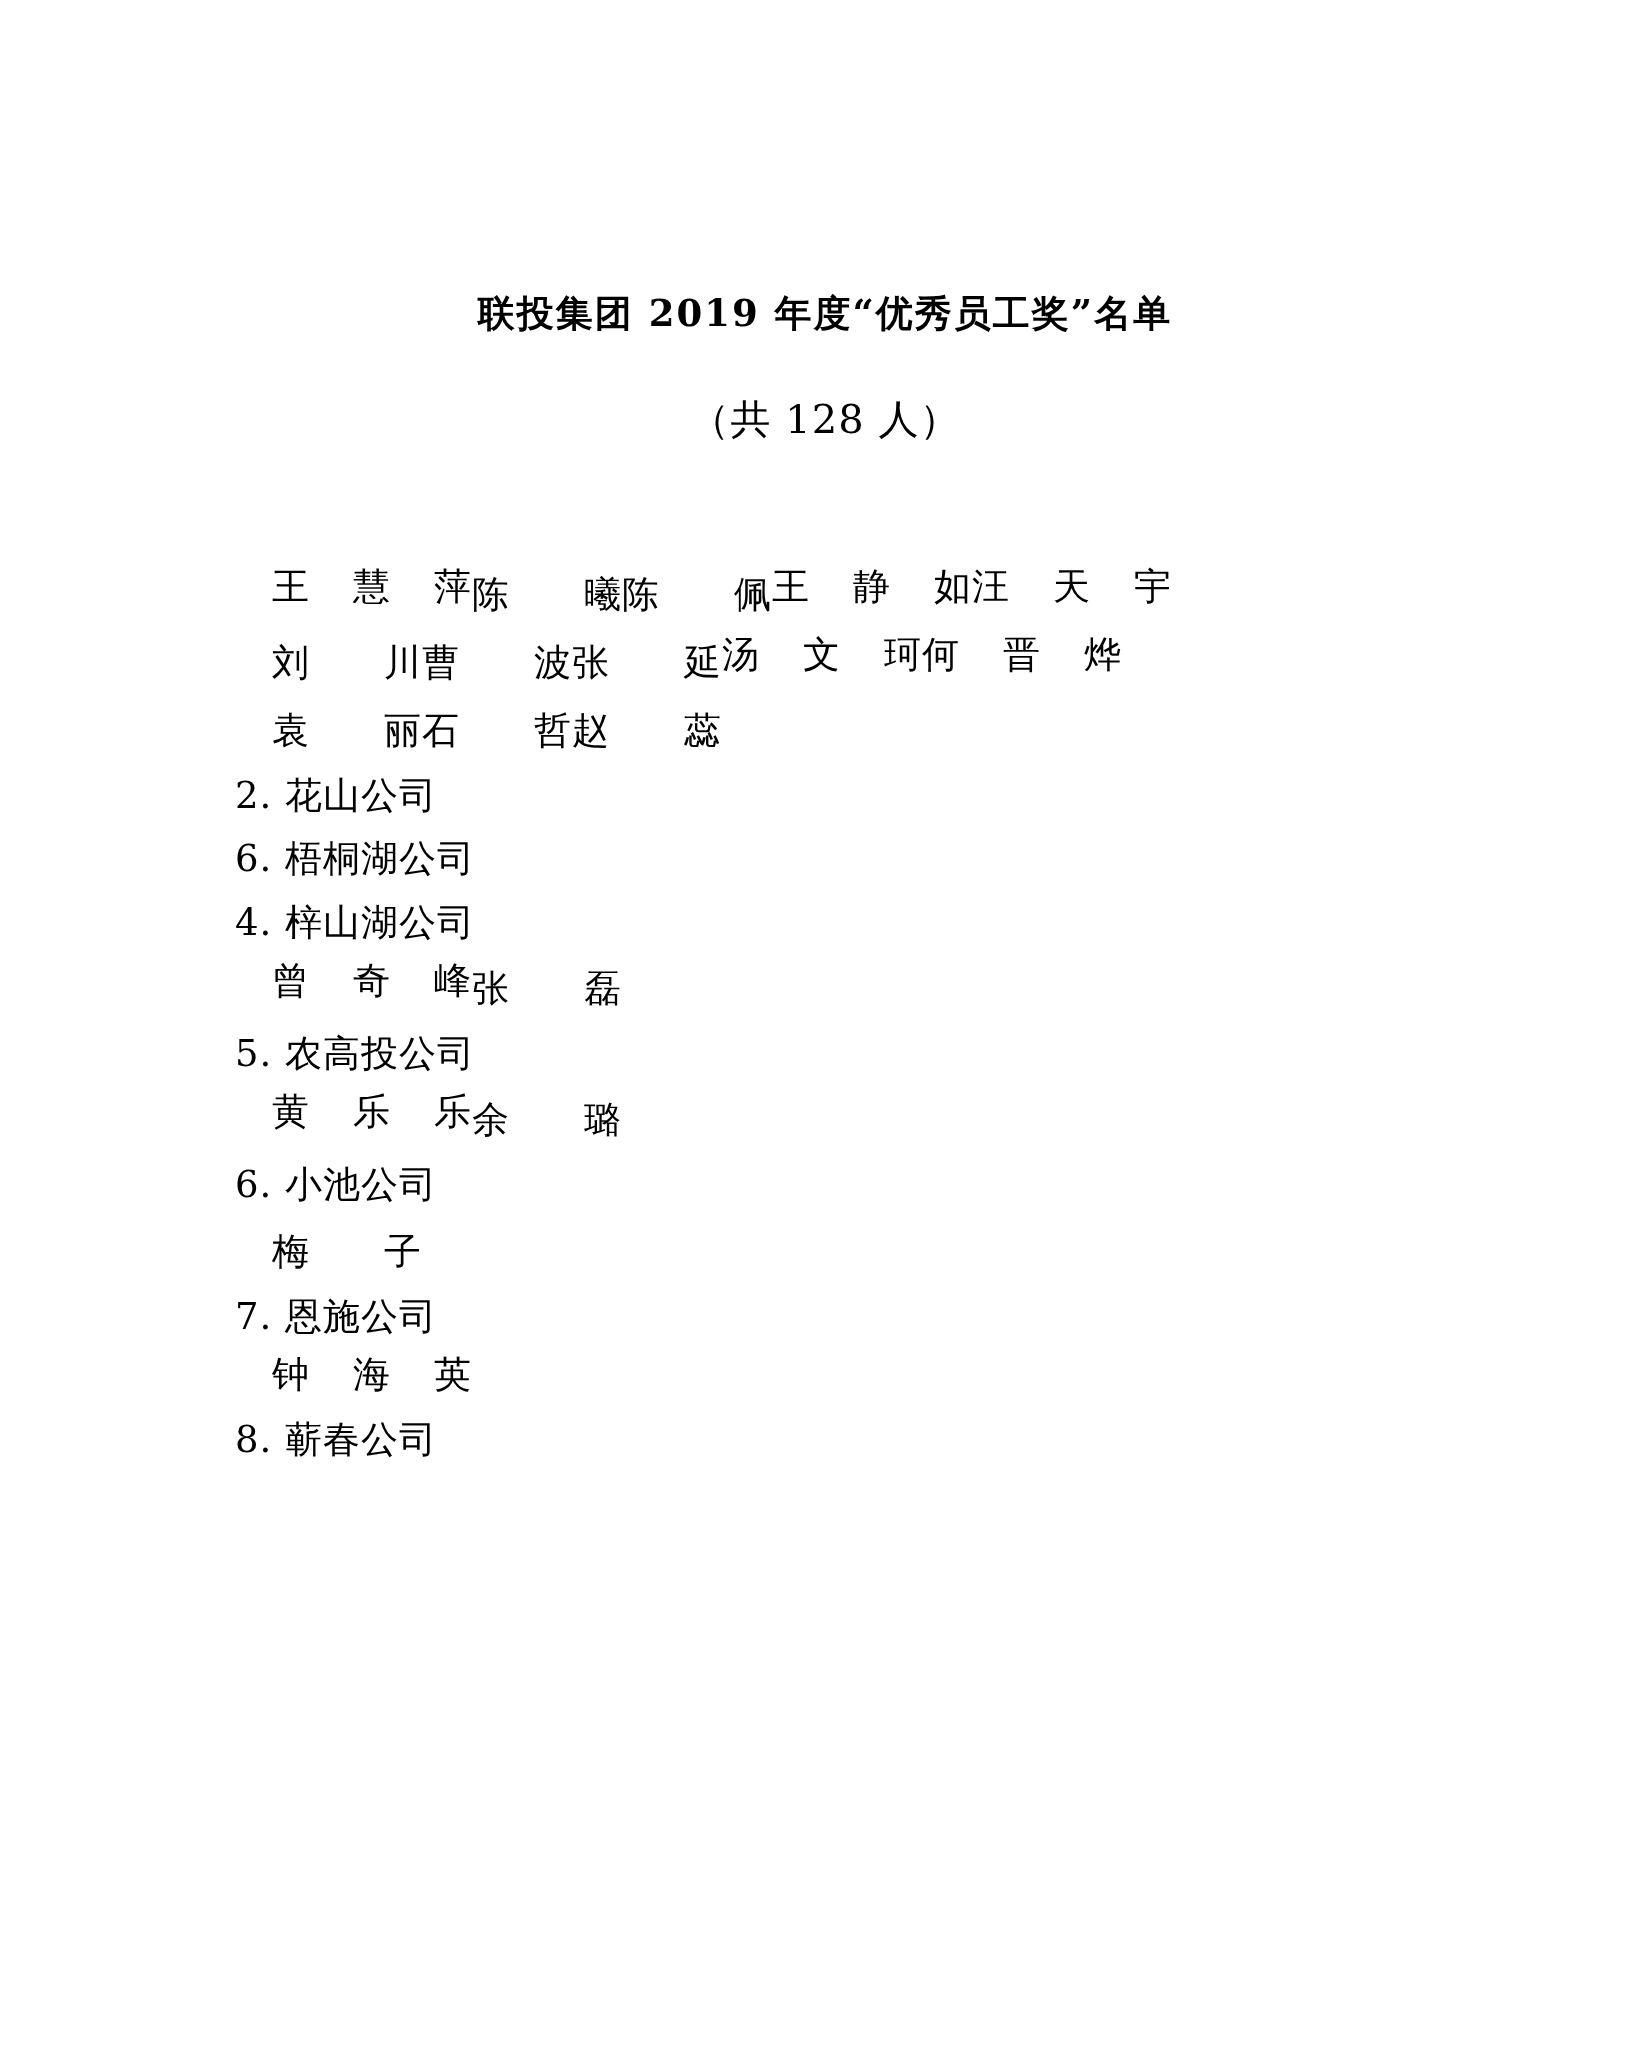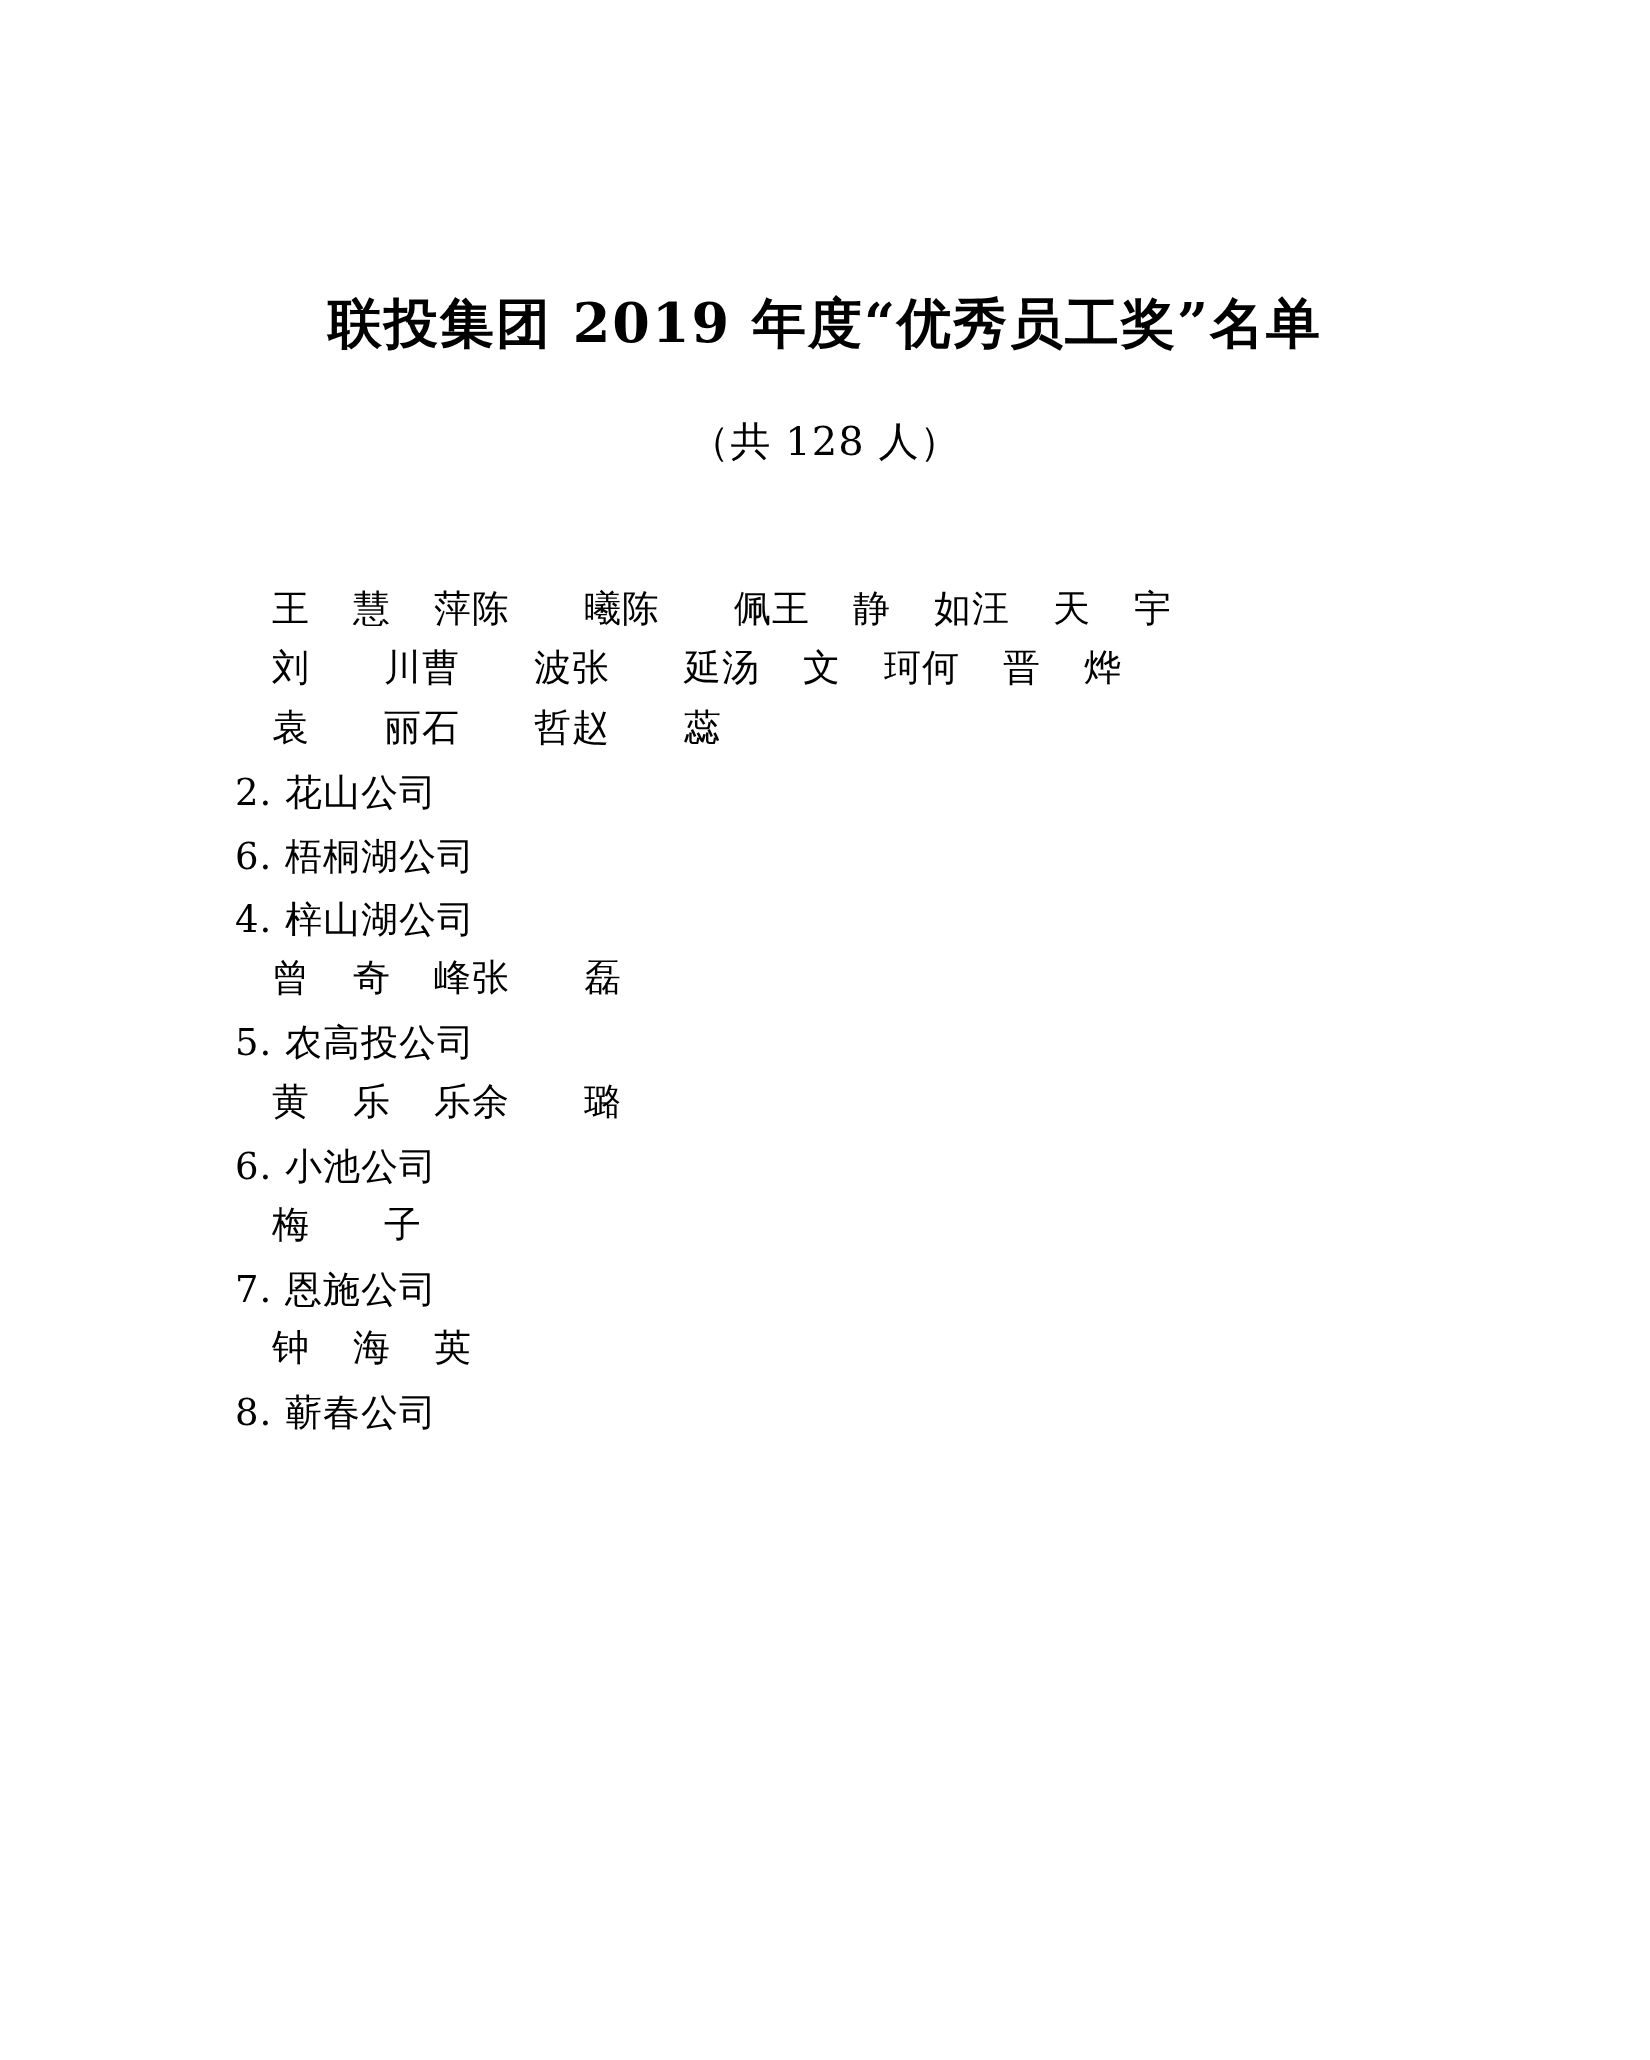--- a/index.html
+++ b/index.html
@@ -16,21 +16,21 @@
   }
   .page {
     width: 1650px;
     min-height: 2060px;
     box-sizing: border-box;
     padding: 290px 180px 0 180px;
     background: #ffffff;
   }
   .doc-title {
     text-align: center;
-    font-size: 54px;
+    font-size: 37px;
     font-weight: bold;
     letter-spacing: 2px;
     line-height: 1.25;
     margin: 0 0 56px 0;
     font-family: "DejaVu Serif", "Liberation Serif", serif;
   }
   .doc-subtitle {
     text-align: center;
     font-size: 40px;
     letter-spacing: 1px;
@@ -56,20 +56,21 @@
   }
   .name-cell {
     display: inline-block;
     width: 200px;
     text-align: justify;
     text-align-last: justify;
     vertical-align: top;
   }
   .name-cell.len2 {
     width: 150px;
+    margin-top: 8px;
   }
   .name-cell-inner {
     display: inline-block;
     width: 100%;
     text-align: justify;
     text-align-last: justify;
   }
 </style>
 </head>
 <body>

